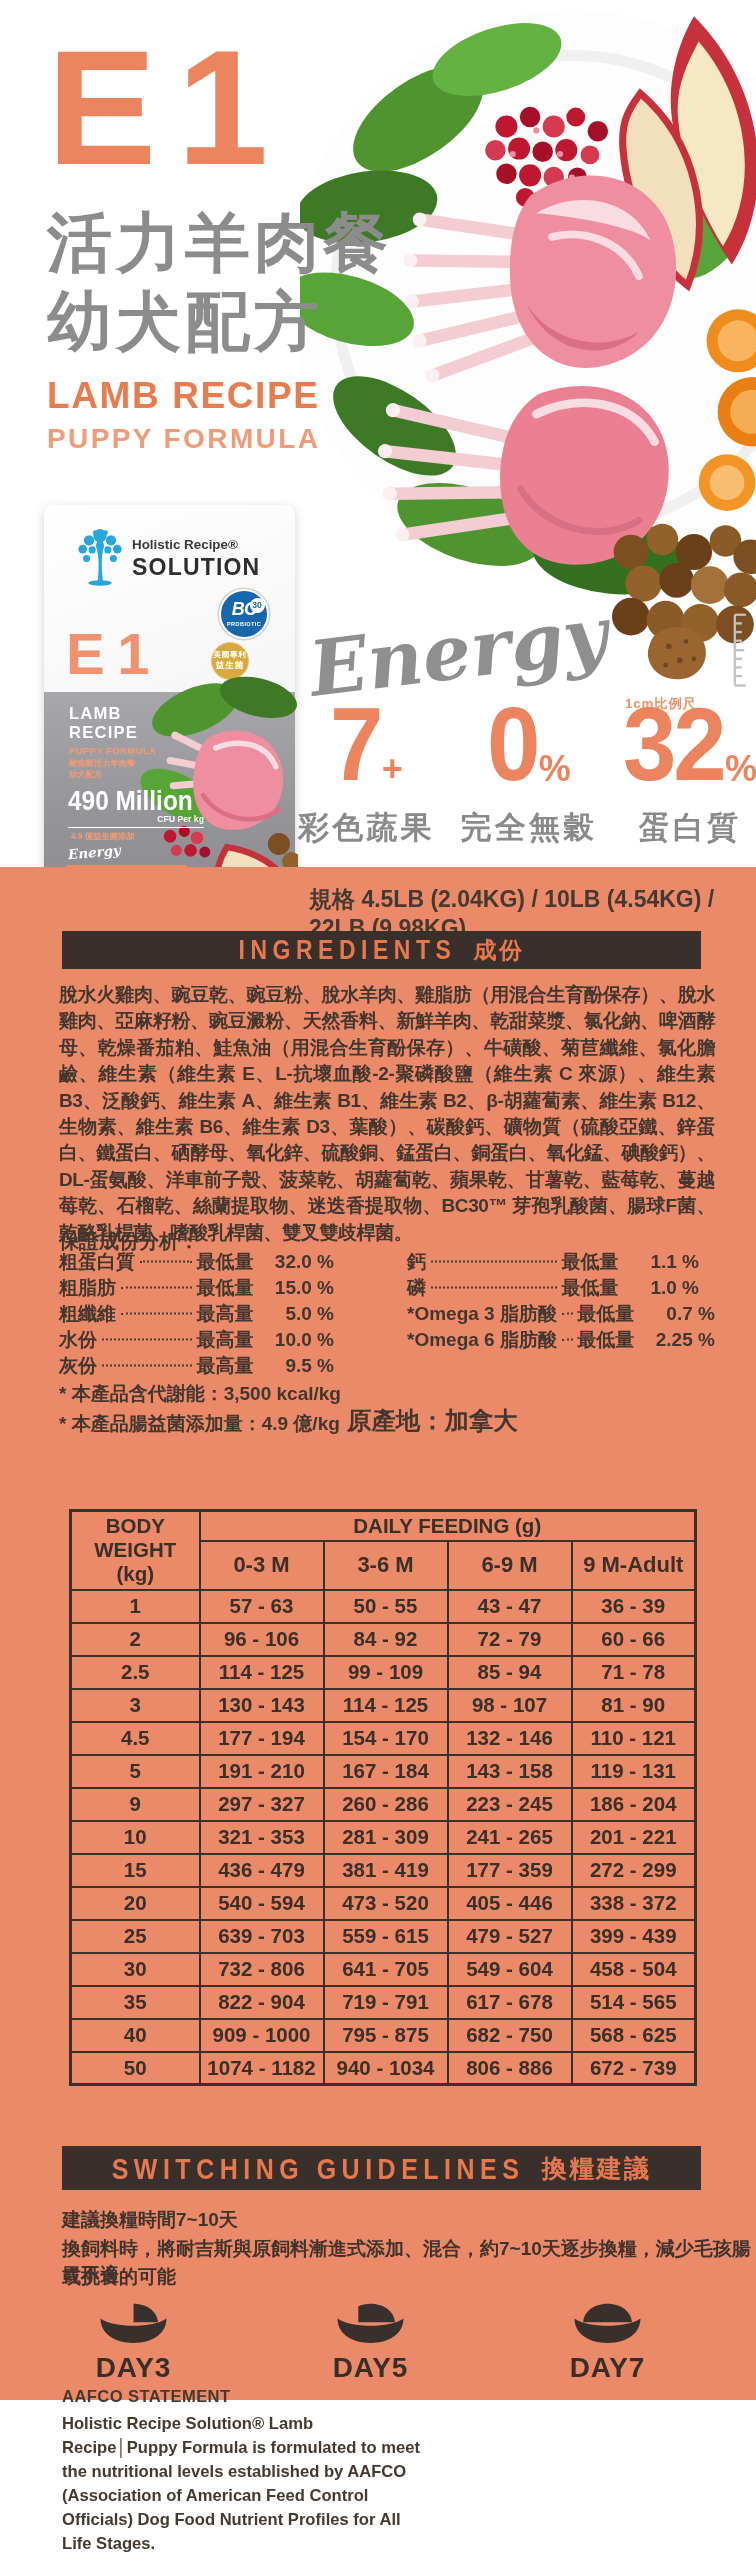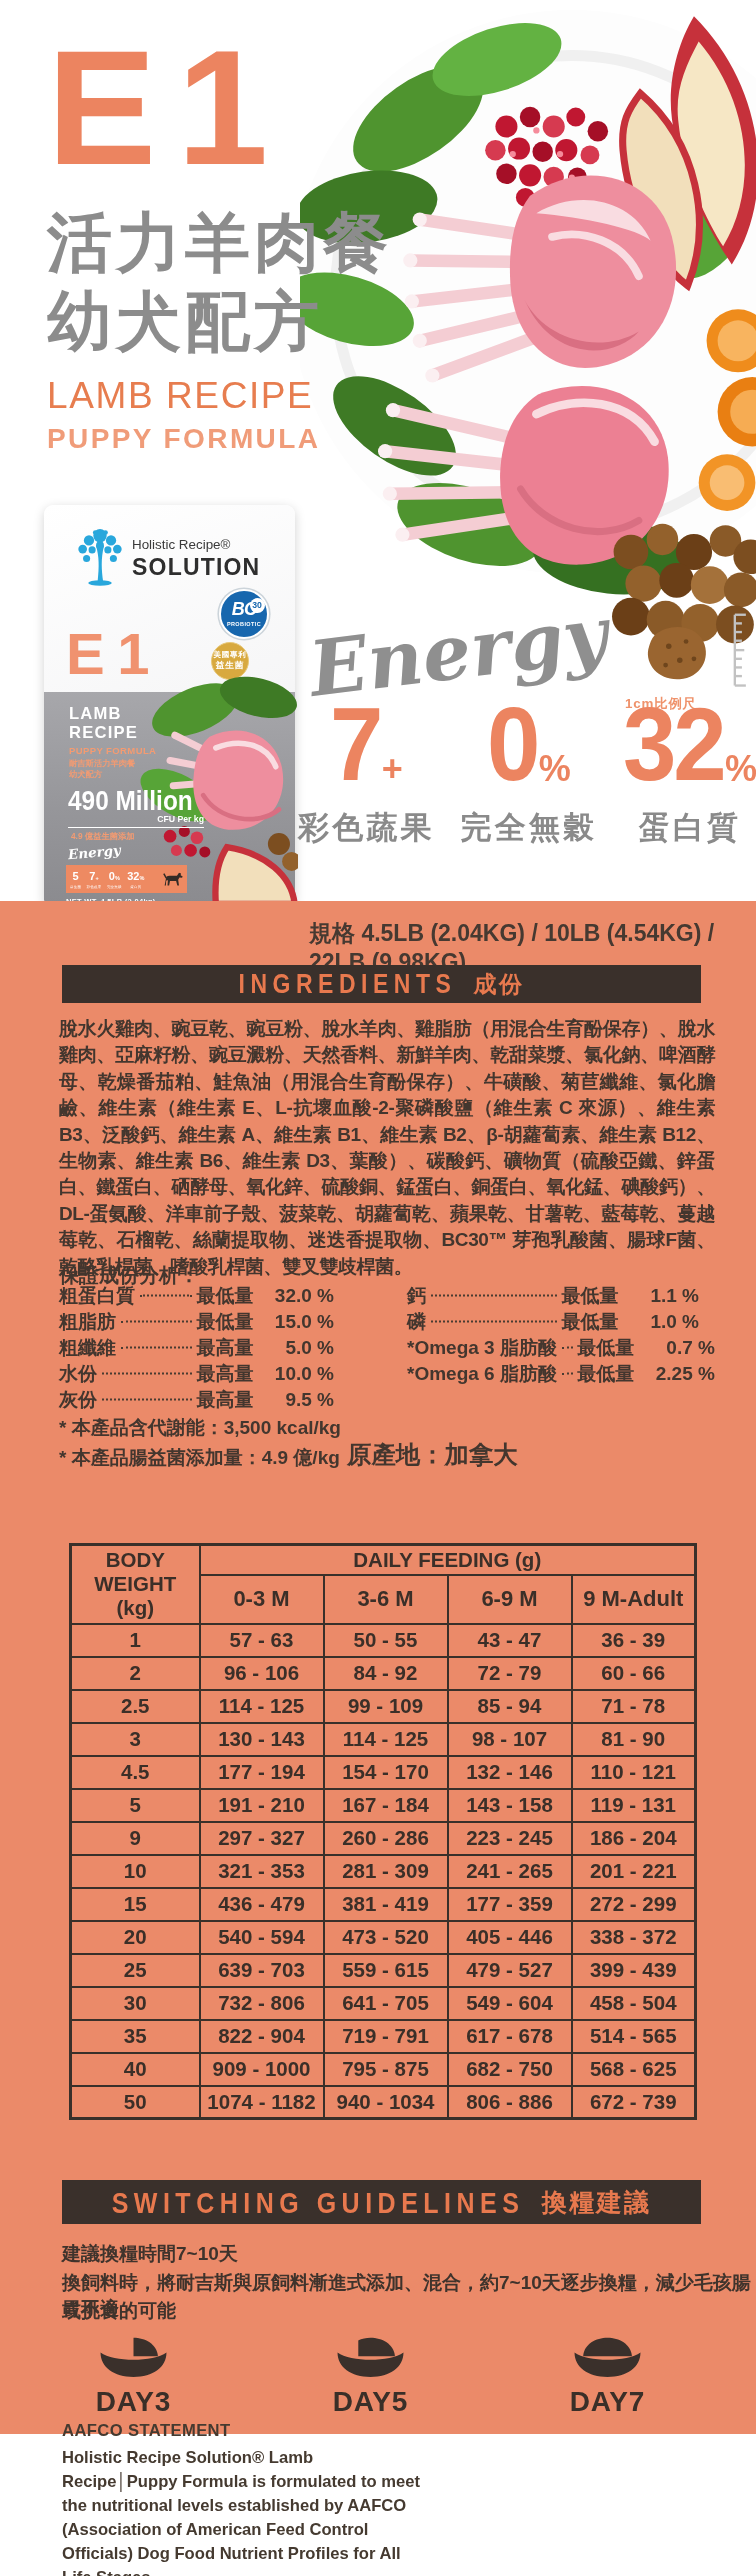--- a/index.html
+++ b/index.html
@@ -8,30 +8,30 @@
   }
   *{margin:0;padding:0;box-sizing:border-box;}
   html,body{width:757px;}
   body{height:2576px;position:relative;background:#fff;font-family:"Liberation Sans","DejaVu Sans",sans-serif;overflow:hidden;}
 
   
   .hero{position:absolute;top:0;left:300px;width:457px;height:647px;}
   .title-block{position:absolute;top:17.3px;left:47px;width:371px;}
   .big-code{font-size:164px;line-height:181px;font-weight:800;color:var(--accent);letter-spacing:20.5px;}
   .title-zh{font-size:65px;line-height:79px;font-weight:900;color:var(--gray-title);letter-spacing:4px;margin-top:4.7px;}
-  .title-en{font-size:37px;font-weight:400;color:#E77D4F;letter-spacing:1.6px;margin-top:14px;}
+  .title-en{font-size:37px;font-weight:700;color:#E77D4F;letter-spacing:1.6px;margin-top:14px;}
   .subtitle-en{font-size:28px;font-weight:600;color:#F09C79;letter-spacing:2.4px;margin-top:6.3px;}
 
   
   .bag{position:absolute;left:44px;top:505px;width:251px;height:399px;border-radius:9.5px 9.5px 4.7px 4.7px;
        background:linear-gradient(160deg,#ffffff 0%,#f6f6f7 55%,#ececee 100%);box-shadow:0 3.2px 11px rgba(0,0,0,.18);}
   .bag-gray{position:absolute;left:0;right:0;top:187px;bottom:0;border-radius:0 0 4.7px 4.7px;
        background:linear-gradient(180deg,#A7A7AB 0%,#96969A 55%,#8B8B8F 100%);}
   .bag-logo{position:absolute;left:30px;top:22px;}
-  .brand1{position:absolute;left:88px;top:32px;font-size:13.4px;font-weight:400;color:#3A3A3A;}
+  .brand1{position:absolute;left:88px;top:32px;font-size:13.4px;font-weight:700;color:#3A3A3A;}
   .brand2{position:absolute;left:88px;top:49px;font-size:23px;font-weight:800;color:#2E2E2E;letter-spacing:1.2px;}
   .bc-badge{position:absolute;left:175px;top:84px;width:50px;height:50px;border-radius:50%;
        background:#1767AE;border:2.4px solid #fff;box-shadow:0 0 0 1.6px #ccd4da;color:#fff;text-align:center;}
   .bc-bc{font-size:18px;font-weight:800;font-style:italic;display:block;margin-top:8px;letter-spacing:-0.8px;}
   .bc-30{position:absolute;right:2.4px;top:7px;width:15px;height:15px;border-radius:50%;background:#fff;color:#1767AE;
        font-size:8.7px;font-weight:800;line-height:15px;}
   .bc-prob{font-size:5.5px;font-weight:700;letter-spacing:0.4px;display:block;margin-top:0.8px;}
   .gold-badge{position:absolute;left:167px;top:137px;width:38px;height:38px;border-radius:50%;background:var(--gold);
        border:1.6px solid #e8c878;color:#fff;text-align:center;font-weight:800;}
   .gold-l1{font-size:7.5px;display:block;margin-top:7px;letter-spacing:0.8px;}
@@ -63,21 +63,21 @@
   .kibble-scale{position:absolute;left:631px;top:613px;}
   .scale-label{position:absolute;left:625px;top:695px;font-size:13.4px;color:#EF926B;font-weight:600;letter-spacing:0.8px;}
   .energy-stats{position:absolute;left:298px;top:700px;width:459px;display:flex;justify-content:space-between;}
   .stat{text-align:center;}
   .stat-num{color:var(--accent);font-weight:800;white-space:nowrap;}
   .sv{font-size:96px;line-height:96px;letter-spacing:-3.2px;display:inline-block;transform:scaleY(1.08);transform-origin:bottom;}
   .ss{font-size:36px;font-weight:800;display:inline-block;vertical-align:baseline;margin-left:1.6px;}
   .stat-label{font-size:31px;font-weight:700;color:#8A8A8A;letter-spacing:3.2px;margin-top:11px;}
 
   
-  .orange{position:absolute;left:0;top:901px;width:757px;height:1533px;background:var(--bg-orange);}
+  .orange{position:absolute;left:0;top:867px;width:757px;height:1533px;background:var(--bg-orange);}
   .spec{position:absolute;left:309px;top:17.3px;font-size:23px;font-weight:600;color:#463931;}
   .bar{position:absolute;left:62px;width:639px;background:var(--dark);color:var(--bar-text);
        display:flex;align-items:center;justify-content:center;}
   .bar-en{font-weight:800;letter-spacing:5.5px;display:inline-block;transform:scaleY(1.2);}
   .bar-zh{font-weight:800;margin-left:17.3px;letter-spacing:2.4px;}
   .bar-ing{top:64px;height:38px;font-size:23px;}
   .bar-feed{top:583px;height:44px;font-size:25px;}
   .bar-switch{top:1279px;height:44px;font-size:25px;}
 
   .ing-body{position:absolute;left:59px;top:115px;width:656px;font-size:19px;line-height:26.4px;

